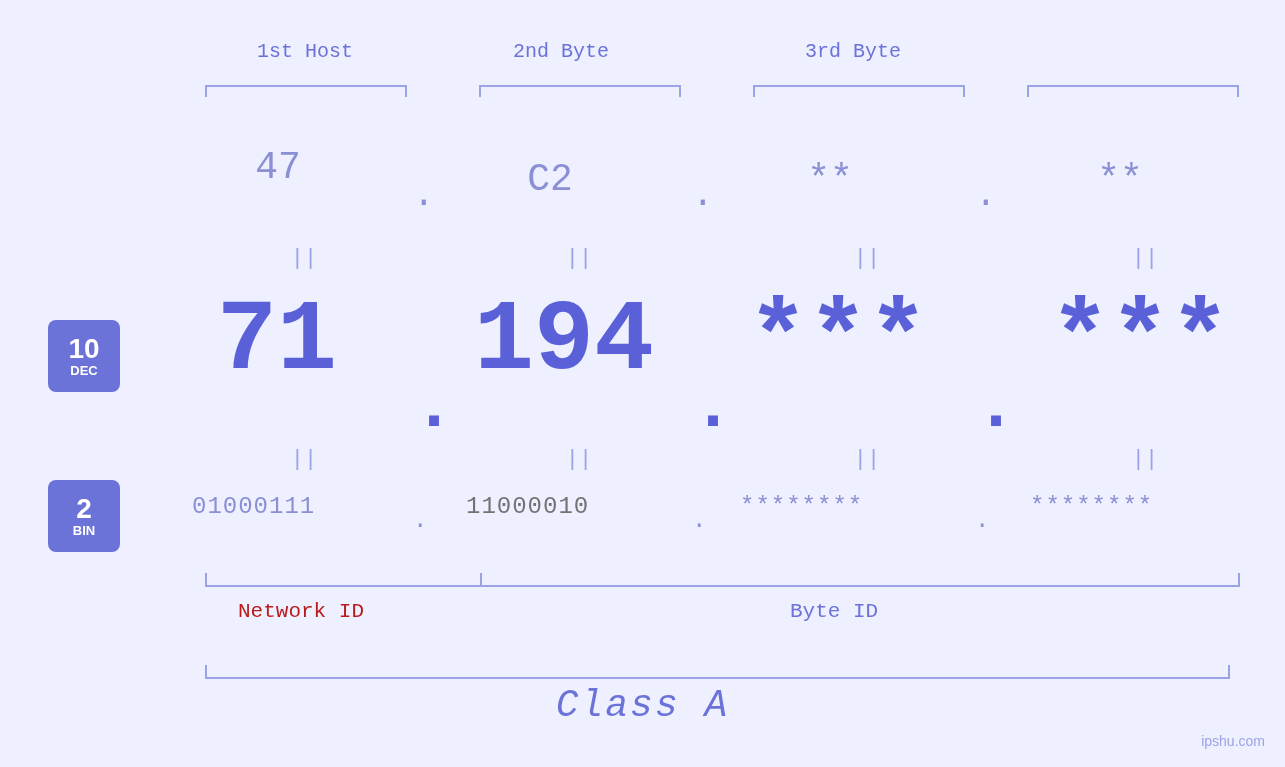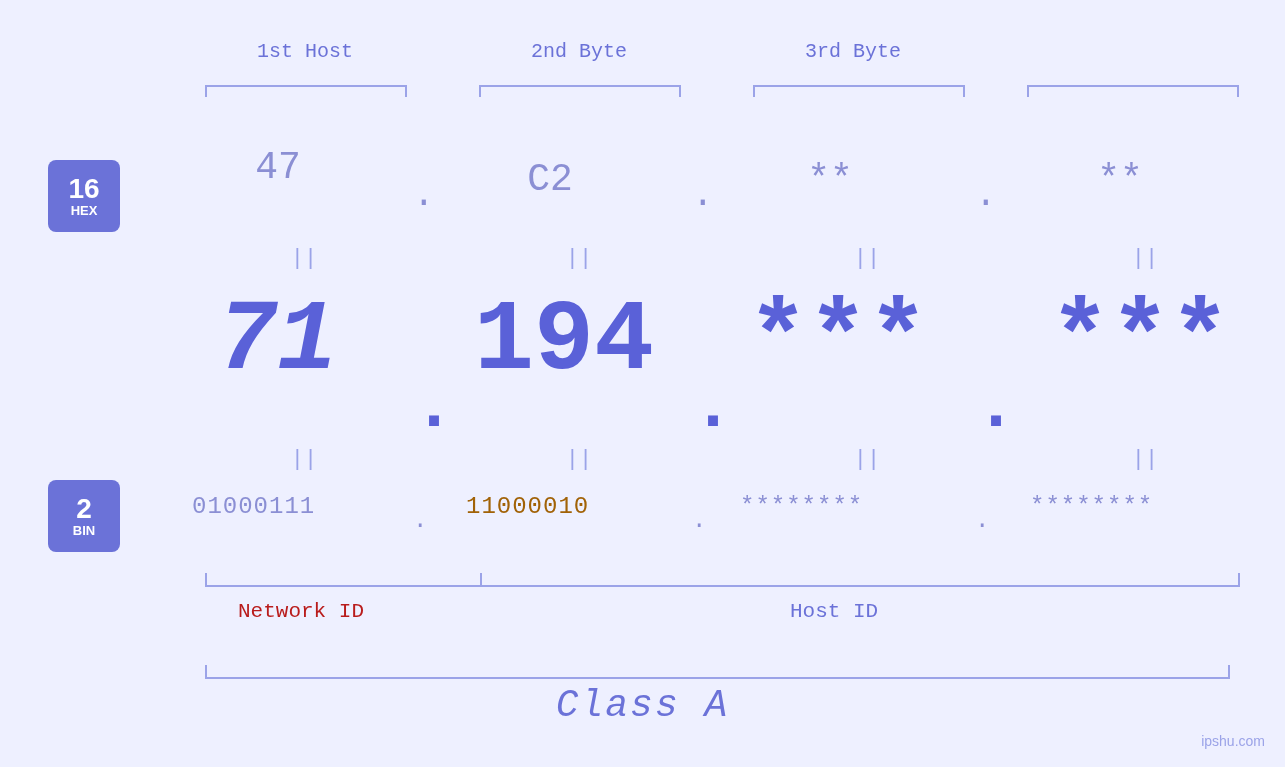--- a/index.html
+++ b/index.html
@@ -52,21 +52,21 @@
     
     .col-header {
       position: absolute;
       top: 40px;
       font-size: 20px;
       color: #6b72d8;
       text-align: center;
     }
 
     .col-header-1 { left: 200px; width: 210px; }
-    .col-header-2 { left: 474px; width: 210px; }
+    .col-header-2 { left: 456px; width: 210px; }
     .col-header-3 { left: 748px; width: 210px; }
     .col-header-4 { left: 1022px; width: 210px; }
 
     
     .equal-sign {
       position: absolute;
       font-size: 22px;
       color: #9ba3e8;
       text-align: center;
       width: 30px;
@@ -130,41 +130,41 @@
     .dot-bin-1 { position: absolute; top: 507px; left: 413px; font-size: 24px; color: #8b8fd4; }
     .dot-bin-2 { position: absolute; top: 507px; left: 692px; font-size: 24px; color: #8b8fd4; }
     .dot-bin-3 { position: absolute; top: 507px; left: 975px; font-size: 24px; color: #8b8fd4; }
 
     
     .v-hex-1 { position: absolute; top: 146px; left: 238px; font-size: 38px; color: #8b8fd4; min-width: 80px; text-align: center; }
     .v-hex-2 { position: absolute; top: 158px; left: 510px; font-size: 38px; color: #8b8fd4; min-width: 80px; text-align: center; }
     .v-hex-3 { position: absolute; top: 158px; left: 790px; font-size: 38px; color: #8b8fd4; min-width: 80px; text-align: center; }
     .v-hex-4 { position: absolute; top: 158px; left: 1080px; font-size: 38px; color: #8b8fd4; min-width: 80px; text-align: center; }
 
-    .v-dec-1 { position: absolute; top: 285px; left: 217px; font-size: 100px; font-weight: bold; color: #5a61d8; font-style: italic; }
+    .v-dec-1 { position: absolute; top: 285px; left: 217px; font-size: 100px; font-weight: bold; color: #5a61d8; }
     .v-dec-2 { position: absolute; top: 285px; left: 474px; font-size: 100px; font-weight: bold; color: #5a61d8; }
     .v-dec-3 { position: absolute; top: 285px; left: 748px; font-size: 100px; font-weight: bold; color: #5a61d8; }
     .v-dec-4 { position: absolute; top: 285px; left: 1050px; font-size: 100px; font-weight: bold; color: #5a61d8; }
 
     .v-bin-1 { position: absolute; top: 493px; left: 192px; font-size: 24px; color: #8b8fd4; letter-spacing: 1px; }
-    .v-bin-2 { position: absolute; top: 493px; left: 466px; font-size: 24px; color: #a16207; letter-spacing: 1px; }
+    .v-bin-2 { position: absolute; top: 493px; left: 466px; font-size: 24px; color: #737373; letter-spacing: 1px; }
     .v-bin-3 { position: absolute; top: 493px; left: 740px; font-size: 24px; color: #8b8fd4; letter-spacing: 1px; }
     .v-bin-4 { position: absolute; top: 493px; left: 1030px; font-size: 24px; color: #8b8fd4; letter-spacing: 1px; }
 
   </style>
 </head>
 <body>
 
 <div class="main-container">
 
-  <div class="badge badge-hex">
-    <span class="badge-number">16</span>
-    <span class="badge-label">HEX</span>
+
+  <div class="badge badge-dec">
+    <span class="badge-number">10</span>
+    <span class="badge-label">DEC</span>
   </div>
-
 
   <div class="badge badge-bin">
     <span class="badge-number">2</span>
     <span class="badge-label">BIN</span>
   </div>
 
   <div class="col-header col-header-1">1st Host</div>
   <div class="col-header col-header-2">2nd Byte</div>
   <div class="col-header col-header-3">3rd Byte</div>
 
@@ -223,21 +223,21 @@
 
   <div style="position:absolute;top:585px;left:205px;width:275px;height:2px;background:#9ba3e8;"></div>
   <div style="position:absolute;top:573px;left:205px;width:2px;height:14px;background:#9ba3e8;"></div>
   <div style="position:absolute;top:573px;left:480px;width:2px;height:14px;background:#9ba3e8;"></div>
 
   <div style="position:absolute;top:585px;left:479px;width:759px;height:2px;background:#9ba3e8;"></div>
   <div style="position:absolute;top:573px;left:1238px;width:2px;height:14px;background:#9ba3e8;"></div>
 
   <div style="position:absolute;top:600px;left:238px;font-size:21px;color:#b91c1c;font-family:'Courier New',Courier,monospace;">Network ID</div>
 
-  <div style="position:absolute;top:600px;left:790px;font-size:21px;color:#6b72d8;font-family:'Courier New',Courier,monospace;">Host ID</div>
+  <div style="position:absolute;top:600px;left:790px;font-size:21px;color:#6b72d8;font-family:'Courier New',Courier,monospace;">Byte ID</div>
 
   <div class="bracket-full"></div>
   <div style="position:absolute;bottom:88px;left:205px;width:2px;height:14px;background:#9ba3e8;"></div>
   <div style="position:absolute;bottom:88px;left:1228px;width:2px;height:14px;background:#9ba3e8;"></div>
 
   <div class="class-label">Class A</div>
 
   <div class="watermark">ipshu.com</div>
 
 </div>

